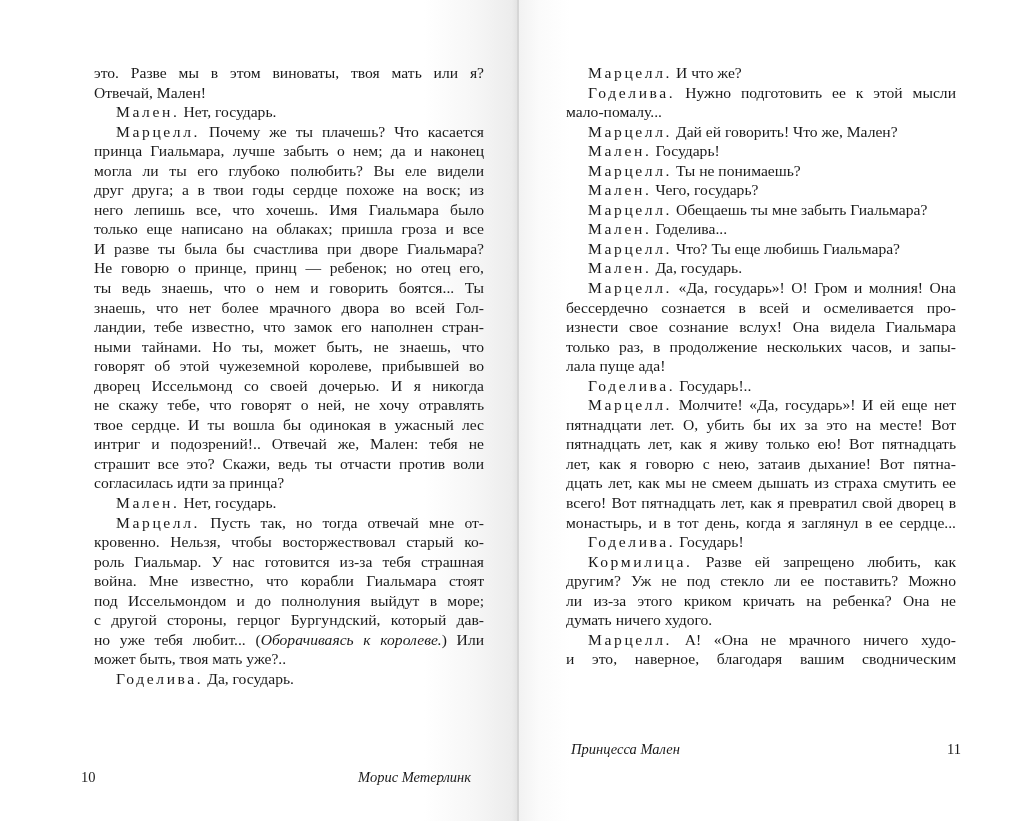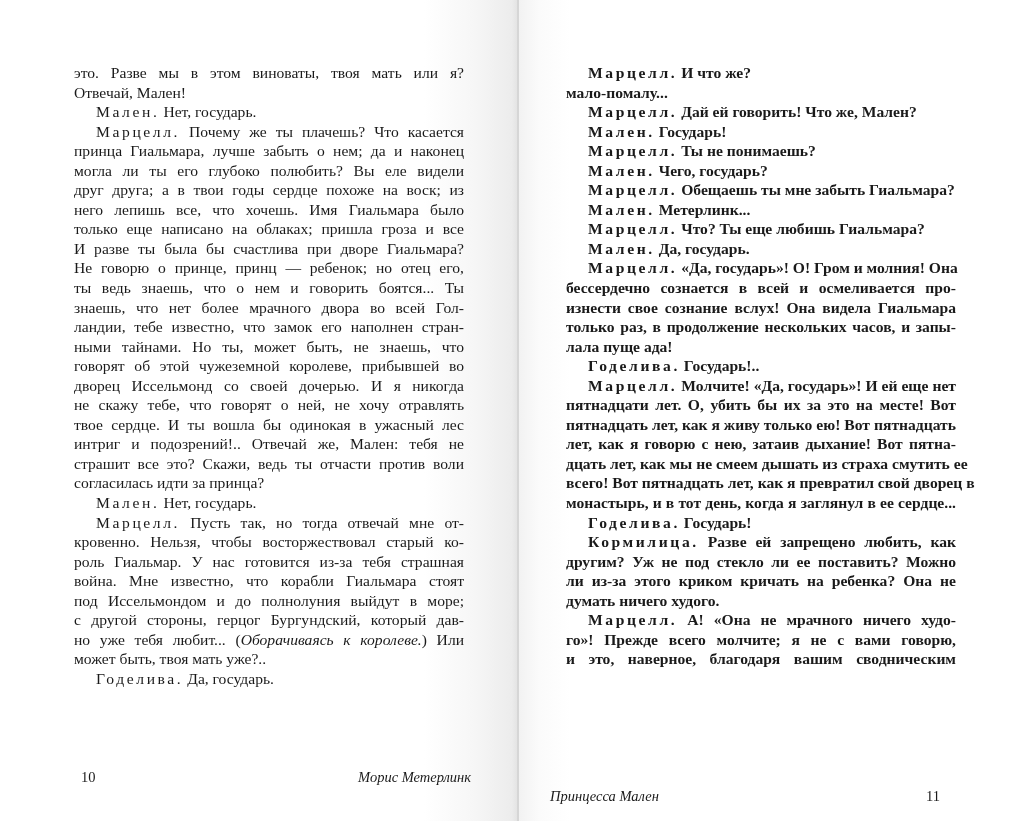--- a/index.html
+++ b/index.html
@@ -24,33 +24,33 @@
   .page-right {
     width: 517px;
     background: linear-gradient(to right, #f2f2f2 0%, #fbfbfb 4%, #ffffff 10%, #ffffff 100%);
   }
   .text-block {
     position: absolute; top: 63px;
     width: 390px;
     font-size: 15.6px; line-height: 19.55px;
     text-align: justify;
   }
-  .page-left .text-block { left: 74px; }
-  .page-right .text-block { left: 564px; left: 47px; font-weight: bold; }
+  .page-left .text-block { left: 94px; }
+  .page-right .text-block { left: 564px; left: 47px; }
   .line { display: block; white-space: nowrap; text-align-last: justify; height: 19.55px; }
   .line.last { text-align-last: left; }
   .indent { padding-left: 22px; }
   .speaker { letter-spacing: 2.6px; }
   .stage { font-style: italic; }
   .footer {
     position: absolute; top: 741px; width: 390px;
     font-size: 14.5px; display: flex; justify-content: space-between;
   }
   .page-left .footer { left: 81px; margin-top: 28px; }
-  .page-right .footer { left: 31px; margin-top: 47px; }
+  .page-right .footer { left: 52px; }
   .footer .title { font-style: italic; }
 </style>
 </head>
 <body>
 
 <div class="spread">
   <div class="page page-left">
     <div class="text-block" id="left-text">
         <span class="line"><span>это. Разве мы в этом виноваты, твоя мать или я?</span></span>
         <span class="line last"><span>Отвечай, Мален!</span></span>
@@ -87,27 +87,28 @@
       </div>
     <div class="footer">
       <span>10</span>
       <span class="title">Морис Метерлинк</span>
     </div>
   </div>
   <div class="spine"></div>
   <div class="page page-right">
     <div class="text-block" id="right-text">
         <span class="line indent last"><span class="speaker">Марцелл.</span><span> И что же?</span></span>
+        <span class="line indent"><span class="speaker">Годелива.</span><span> Нужно подготовить ее к этой мысли</span></span>
         <span class="line last"><span>мало-помалу...</span></span>
         <span class="line indent last"><span class="speaker">Марцелл.</span><span> Дай ей говорить! Что же, Мален?</span></span>
         <span class="line indent last"><span class="speaker">Мален.</span><span> Государь!</span></span>
         <span class="line indent last"><span class="speaker">Марцелл.</span><span> Ты не понимаешь?</span></span>
         <span class="line indent last"><span class="speaker">Мален.</span><span> Чего, государь?</span></span>
         <span class="line indent last"><span class="speaker">Марцелл.</span><span> Обещаешь ты мне забыть Гиальмара?</span></span>
-        <span class="line indent last"><span class="speaker">Мален.</span><span> Метерлинк...</span></span>
+        <span class="line indent last"><span class="speaker">Мален.</span><span> Годелива...</span></span>
         <span class="line indent last"><span class="speaker">Марцелл.</span><span> Что? Ты еще любишь Гиальмара?</span></span>
         <span class="line indent last"><span class="speaker">Мален.</span><span> Да, государь.</span></span>
         <span class="line indent"><span class="speaker">Марцелл.</span><span> «Да, государь»! О! Гром и молния! Она</span></span>
         <span class="line"><span>бессердечно сознается в всей и осмеливается про-</span></span>
         <span class="line"><span>изнести свое сознание вслух! Она видела Гиальмара</span></span>
         <span class="line"><span>только раз, в продолжение нескольких часов, и запы-</span></span>
         <span class="line last"><span>лала пуще ада!</span></span>
         <span class="line indent last"><span class="speaker">Годелива.</span><span> Государь!..</span></span>
         <span class="line indent"><span class="speaker">Марцелл.</span><span> Молчите! «Да, государь»! И ей еще нет</span></span>
         <span class="line"><span>пятнадцати лет. О, убить бы их за это на месте! Вот</span></span>
@@ -115,21 +116,20 @@
         <span class="line"><span>лет, как я говорю с нею, затаив дыхание! Вот пятна-</span></span>
         <span class="line"><span>дцать лет, как мы не смеем дышать из страха смутить ее</span></span>
         <span class="line"><span>всего! Вот пятнадцать лет, как я превратил свой дворец в</span></span>
         <span class="line"><span>монастырь, и в тот день, когда я заглянул в ее сердце...</span></span>
         <span class="line indent last"><span class="speaker">Годелива.</span><span> Государь!</span></span>
         <span class="line indent"><span class="speaker">Кормилица.</span><span> Разве ей запрещено любить, как</span></span>
         <span class="line"><span>другим? Уж не под стекло ли ее поставить? Можно</span></span>
         <span class="line"><span>ли из-за этого криком кричать на ребенка? Она не</span></span>
         <span class="line last"><span>думать ничего худого.</span></span>
         <span class="line indent"><span class="speaker">Марцелл.</span><span> А! «Она не мрачного ничего худо-</span></span>
-        <span class="line"><span>го»! Прежде всего молчите; я не с вами говорю,</span></span>
         <span class="line"><span>и это, наверное, благодаря вашим сводническим</span></span>
       </div>
     <div class="footer">
       <span class="title">Принцесса Мален</span>
       <span>11</span>
     </div>
   </div>
 </div>
 
 </body></html>

